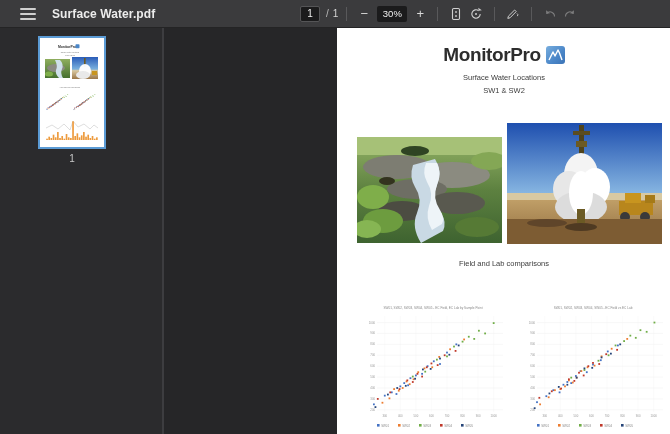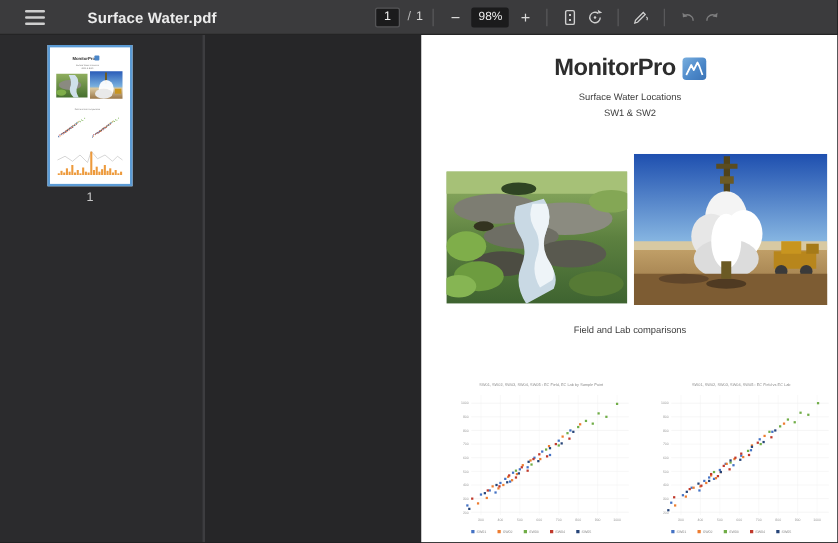--- a/index.html
+++ b/index.html
@@ -6,21 +6,21 @@
   html,body { background:#1e1e1e; }
   body { font-family:"Liberation Sans", sans-serif; }
   .app { position:relative; width:670px; height:434px; overflow:hidden; background:#262628; }
 
   
   .toolbar { position:absolute; top:0; left:0; width:670px; height:28px;
     background:#3b3b3d; border-bottom:1px solid #242425; display:flex; align-items:center; }
   .tb-left { display:flex; align-items:center; gap:16px; padding-left:20px; width:300px; }
   .hamburger { width:16px; height:12px; display:flex; flex-direction:column; justify-content:space-between; cursor:pointer; }
   .hamburger span { display:block; height:2px; background:#cfcfcf; border-radius:1px; }
-  .doc-title { color:#ececec; font-size:12px; font-weight:700; letter-spacing:.1px;margin-left:18px; }
+  .doc-title { color:#ececec; font-size:12px; font-weight:700; letter-spacing:.1px; }
   .tb-center { display:flex; align-items:center; }
   .page-input { width:20px; height:16px; background:#1b1b1c; border:1px solid #555557; border-radius:2px;
     color:#f0f0f0; font-size:10px; text-align:center; font-family:"Liberation Sans",sans-serif; }
   .page-sep { color:#b9b9b9; font-size:10px; margin:0 4px 0 6px; }
   .page-total { color:#d6d6d6; font-size:10px; }
   .tb-div { width:1px; height:14px; background:#59595b; margin:0 8px; }
   .tb-btn { color:#d9d9d9; font-size:13px; width:18px; height:18px; line-height:17px; text-align:center;
     border-radius:2px; cursor:pointer; user-select:none; }
   .zoom-box { min-width:30px; height:16px; background:#1b1b1c; border-radius:2px; color:#f0f0f0;
     font-size:9.5px; display:flex; align-items:center; justify-content:center; padding:0 4px; margin:0 4px; cursor:pointer; }
@@ -70,21 +70,21 @@
           <span></span>
         </div>
       <div class="doc-title">Surface Water.pdf</div>
     </div>
     <div class="tb-center">
       <input class="page-input" value="1" style="">
       <span class="page-sep">/</span>
       <span class="page-total">1</span>
       <div class="tb-div"></div>
       <div class="tb-btn">−</div>
-      <div class="zoom-box">98%</div>
+      <div class="zoom-box">30%</div>
       <div class="tb-btn">+</div>
       <div class="tb-div"></div>
       <div class="icon-btn">
         <svg width="14" height="14" viewBox="0 0 14 14">
           <rect x="3.5" y="1.5" width="7" height="11" rx="1.2" fill="none" stroke="#cfcfcf" stroke-width="1.1"></rect>
           <rect x="6.2" y="4.2" width="1.6" height="1.6" fill="#cfcfcf"></rect>
           <rect x="6.2" y="8.2" width="1.6" height="1.6" fill="#cfcfcf"></rect>
         </svg>
       </div>
       <div class="icon-btn">

